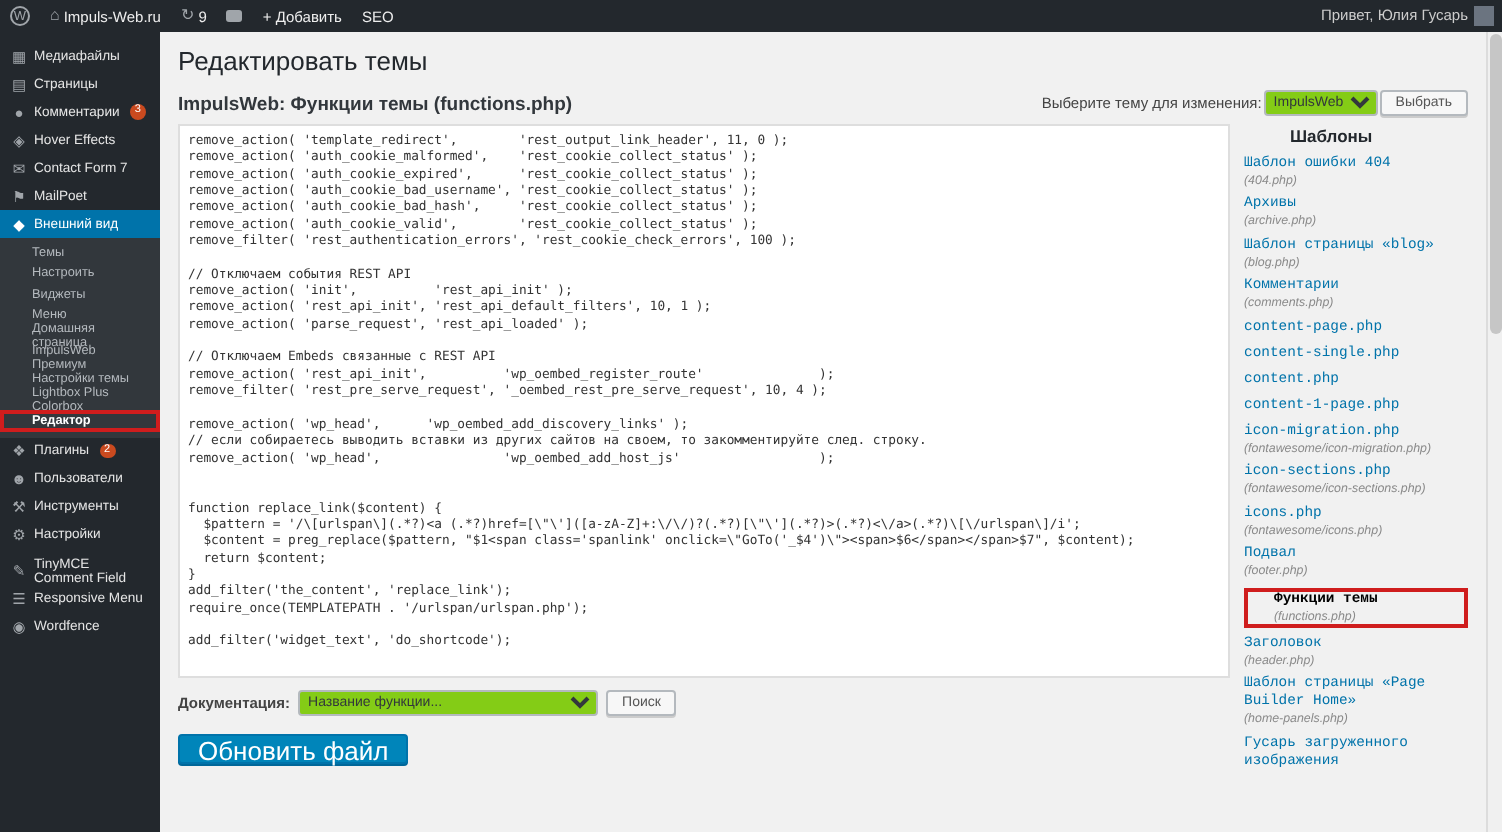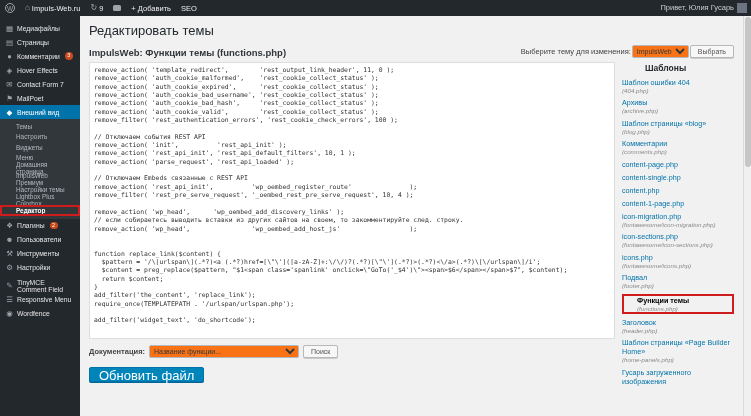--- a/index.html
+++ b/index.html
@@ -33,40 +33,40 @@
   .submenu-item.current { color:#fff; font-weight:bold; }
   .red-annot { outline:2px solid #cf1d1d; outline-offset:-2px; }
   .menu-sep { height:4px; }
 
   
   .content { position:absolute; left:80px; top:16px; right:8px; bottom:0; padding:5px 9px 0 9px; }
   .page-title { font-size:13px; font-weight:400; color:#23282d; margin:2px 0 7px; }
   .file-header { display:flex; align-items:flex-end; justify-content:space-between; margin-bottom:4px; }
   .file-title { font-size:9.5px; font-weight:bold; color:#32373c; }
   .theme-select-row { display:flex; align-items:center; gap:1px; font-size:7.5px; color:#444; }
-  select { font-size:7px; height:13px; border:1px solid #b4b9be; background:#f97316; color:#32373c; border-radius:2px; }
+  select { font-size:7px; height:13px; border:1px solid #b4b9be; background:#84cc16; color:#32373c; border-radius:2px; }
   .btn { font-size:7px; height:13px; padding:0 7px; border:1px solid #b4b9be; background:#f7f7f7;
          border-radius:2px; color:#555; box-shadow:0 1px 0 #ccc; cursor:pointer; }
   .btn-primary { background:#0085ba; border:1px solid #0073aa; color:#fff; font-size:13px; height:15px;
                  padding:0 9px; box-shadow:0 1px 0 #006799; margin-top:9px; }
 
   .editor-row { display:flex; gap:7px; align-items:flex-start; }
   .editor-col { flex:1; min-width:0; }
   textarea.code { display:block; width:100%; height:277px; font-family:"DejaVu Sans Mono","Liberation Mono",monospace;
                   font-size:6.4px; line-height:8.35px; border:1px solid #dedede; background:#fff; color:#333;
                   padding:3px 4px; resize:none; white-space:pre; overflow:hidden; outline:none; }
   .docs-row { margin-top:6px; display:flex; align-items:center; gap:4px; font-size:7.5px; color:#444; }
   .docs-label { font-weight:bold;text-align:center; }
   .docs-select { width:150px; }
 
   
   .templates-col { width:112px; flex:0 0 auto; font-size:7.2px; }
   .tpl-title { font-size:8.5px; font-weight:bold; color:#23282d; margin:1px 0 5px;padding-left:23px; }
   .tpl-item { margin-bottom:4px; cursor:pointer; }
-  .tpl-name { color:#0073aa; line-height:1.25; }
+  .tpl-name { color:#0073aa; line-height:1.25;font-family:Liberation Mono, monospace; }
   .tpl-desc { color:#8a8a8a; font-style:italic; font-size:6.2px; line-height:1.2; }
   .tpl-item.current { padding:2px 15px; }
   .tpl-item.current .tpl-name { color:#000; font-weight:bold; }
 
   
   .scrollbar { position:absolute; right:0; top:16px; width:8px; bottom:0; background:#f0f0f0; border-left:1px solid #dcdcdc; }
   .scroll-thumb { position:absolute; top:1px; left:1px; width:6px; height:150px; background:#c6c6c6; border-radius:3px; }
 </style>
 </head>
 <body>

